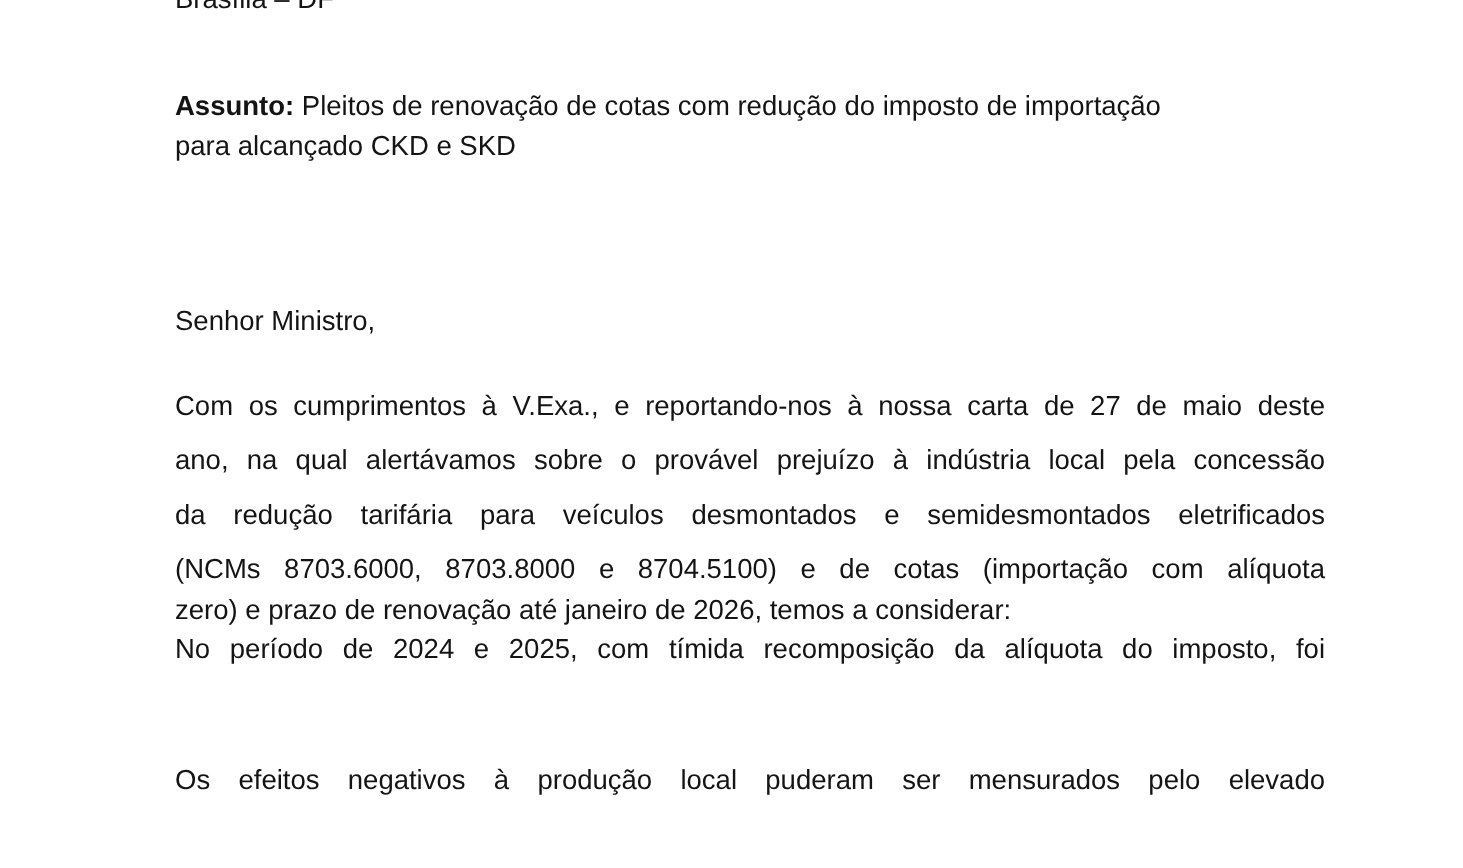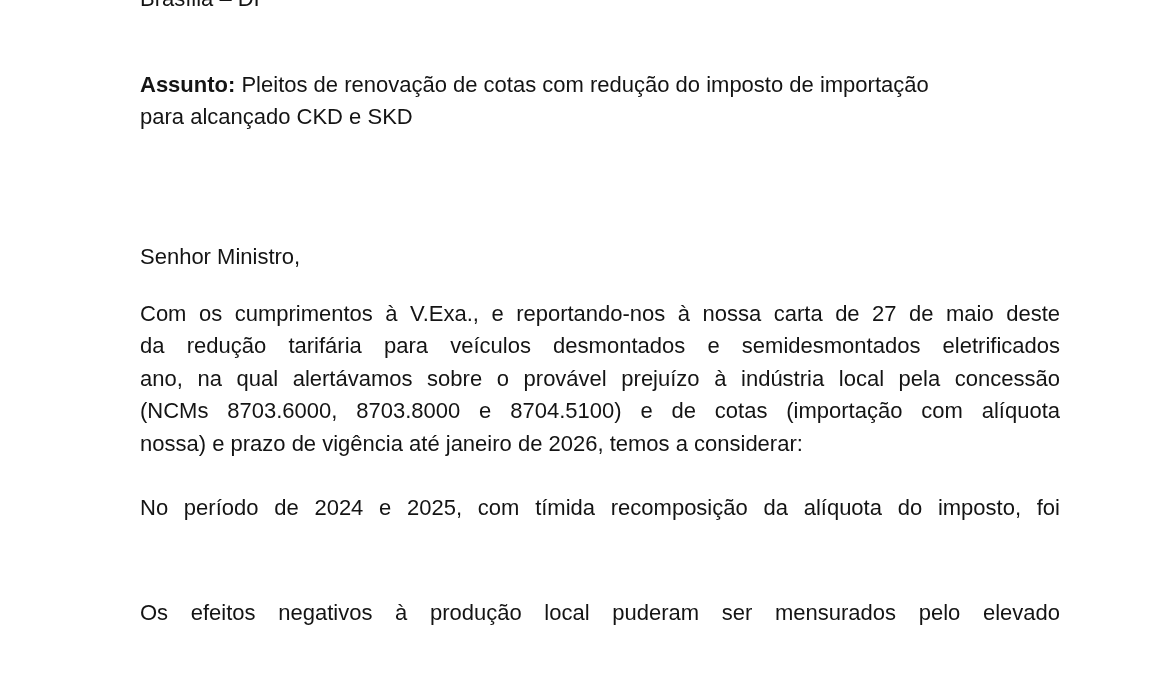--- a/index.html
+++ b/index.html
@@ -31,20 +31,21 @@
     right: 0;
   }
   .tl {                       
     font-size: 22px;
     line-height: 32.4px;
     white-space: normal;
   }
   .just {
     text-align: justify;
     text-align-last: justify;
+    margin-top: 11px;
   }
   .natural {
     text-align: justify;
     text-align-last: left;
   }
   .bold { font-weight: 700; }
 
   
   .pos-letterhead { top: -17px; }
   .pos-subject    { top: 69px; }
@@ -65,24 +66,24 @@
       <div class="tl">
         <b class="bold">Assunto:</b><span> Pleitos de renovação de cotas com redução do imposto de importação</span>
       </div>
       <div class="tl">para alcançado CKD e SKD</div>
     </div>
 
     <div class="block pos-salutation tl">Senhor Ministro,</div>
 
     <div class="block pos-para-0">
         <div class="tl just">Com os cumprimentos à V.Exa., e reportando-nos à nossa carta de 27 de maio deste</div>
+        <div class="tl just">ano, na qual alertávamos sobre o provável prejuízo à indústria local pela concessão</div>
         <div class="tl just">da redução tarifária para veículos desmontados e semidesmontados eletrificados</div>
-        <div class="tl just">ano, na qual alertávamos sobre o provável prejuízo à indústria local pela concessão</div>
         <div class="tl just">(NCMs 8703.6000, 8703.8000 e 8704.5100) e de cotas (importação com alíquota</div>
-        <div class="tl natural">nossa) e prazo de vigência até janeiro de 2026, temos a considerar:</div>
+        <div class="tl natural">zero) e prazo de renovação até janeiro de 2026, temos a considerar:</div>
       </div>
     <div class="block pos-para-1">
         <div class="tl just">No período de 2024 e 2025, com tímida recomposição da alíquota do imposto, foi</div>
       </div>
     <div class="block pos-para-2">
         <div class="tl just">Os efeitos negativos à produção local puderam ser mensurados pelo elevado</div>
       </div>
 
   </div>
 </div>

